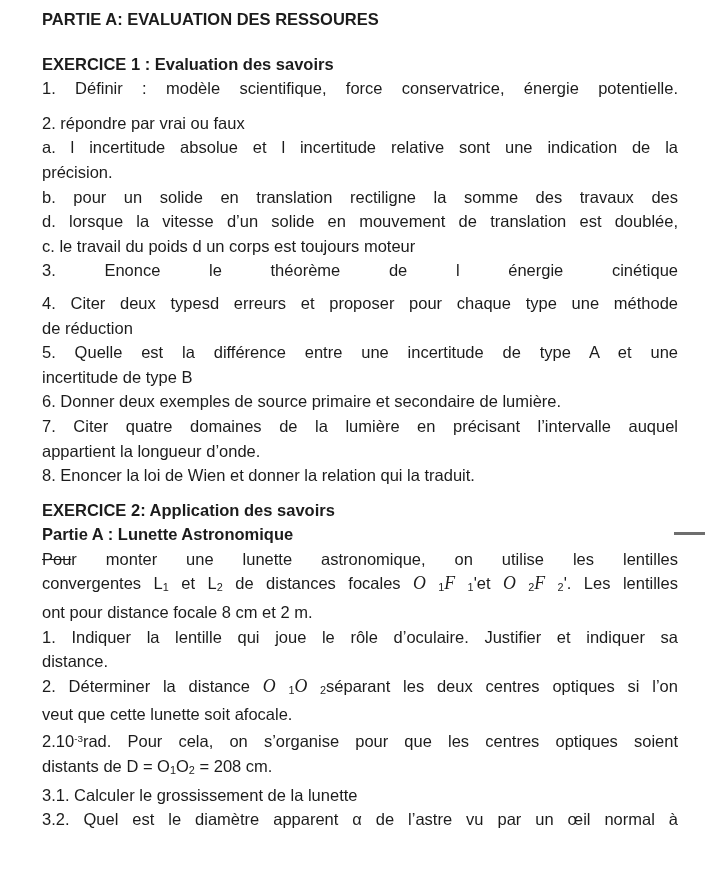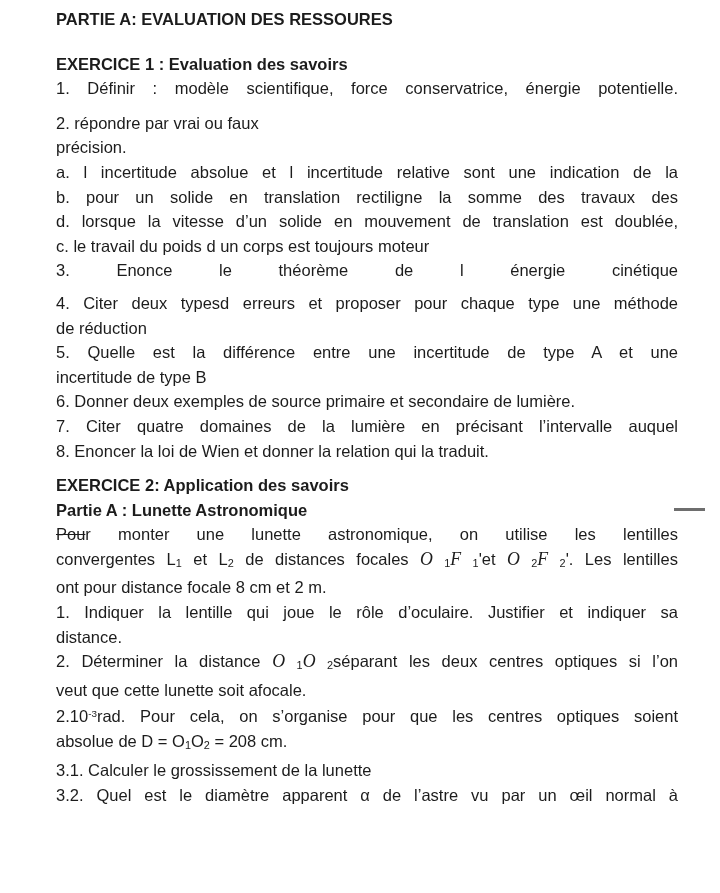--- a/index.html
+++ b/index.html
@@ -5,21 +5,21 @@
   html, body { margin: 0; padding: 0; background: #ffffff; }
   .page {
     width: 720px;
     height: 893px;
     box-sizing: border-box;
     background: #ffffff;
     color: #1c1c1c;
     font-family: "Liberation Sans", sans-serif;
     font-size: 16.5px;
     line-height: 24.6px;
-    padding: 7px 42px 0 56px;
+    padding: 7px 42px 0 42px;
     overflow: hidden;
   }
   .line { position: relative; text-align: justify; }
   .line.s { text-align-last: justify; }
   .spacer { width: 100%; }
   .b  { font-weight: 700; }
   .bu { font-weight: 700; }
   .sub { font-size: 0.66em; vertical-align: -0.18em; }
   .sup { font-size: 0.60em; vertical-align: 0.55em; }
   .mi  { font-family: "Liberation Serif", serif; font-style: italic; font-size: 1.08em; }
@@ -37,42 +37,43 @@
 <body>
 
 <div class="page">
   <div>
       <div class="line"><span class="b">PARTIE A: EVALUATION DES RESSOURES</span></div>
       <div class="spacer" style="height: 20px;"></div>
       <div class="line"><span class="bu">EXERCICE 1</span><span class="b"> : Evaluation des savoirs</span></div>
       <div class="line s"><span>1. Définir : modèle scientifique, force conservatrice, énergie potentielle.</span></div>
       <div class="spacer" style="height: 10px;"></div>
       <div class="line"><span>2. répondre par vrai ou faux</span></div>
+      <div class="line s"><span>a. l incertitude absolue et l incertitude relative sont une indication de la</span></div>
       <div class="line"><span>précision.</span></div>
-      <div class="line s"><span>a. l incertitude absolue et l incertitude relative sont une indication de la</span></div>
       <div class="line s"><span>b. pour un solide en translation rectiligne la somme des travaux des</span></div>
       <div class="line s"><span>d. lorsque la vitesse d’un solide en mouvement de translation est doublée,</span></div>
       <div class="line"><span>c. le travail du poids d un corps est toujours moteur</span></div>
       <div class="line s"><span>3. Enonce le théorème de l énergie cinétique</span></div>
       <div class="spacer" style="height: 8px;"></div>
       <div class="line s"><span>4. Citer deux typesd erreurs et proposer pour chaque type une méthode</span></div>
       <div class="line"><span>de réduction</span></div>
       <div class="line s"><span>5. Quelle est la différence entre une incertitude de type A et une</span></div>
       <div class="line"><span>incertitude de type B</span></div>
       <div class="line"><span>6.  Donner deux exemples de source primaire et secondaire de lumière.</span></div>
       <div class="line s"><span>7.  Citer quatre domaines de la lumière en précisant l’intervalle auquel</span></div>
+      <div class="line"><span>appartient la longueur d’onde.</span></div>
       <div class="line"><span>8.  Enoncer la loi de Wien et donner la relation qui la traduit.</span></div>
       <div class="spacer" style="height: 10px;"></div>
       <div class="line"><span class="bu">EXERCICE 2</span><span class="b">: Application des savoirs</span></div>
       <div class="line"><span class="b">Partie A : Lunette Astronomique</span><span class="dash" style="background: rgb(110, 110, 110);"></span></div>
       <div class="line s"><span class="strike">Pou</span><span>r monter une lunette astronomique, on utilise les lentilles</span></div>
       <div class="line s"><span>convergentes L</span><span class="sub">1</span><span> et L</span><span class="sub">2</span><span> de distances focales </span><span class="mi">O </span><span class="sub">1</span><span class="mi">F </span><span class="sub">1</span><span>'et </span><span class="mi">O </span><span class="sub">2</span><span class="mi">F </span><span class="sub">2</span><span>'. Les lentilles</span></div>
       <div class="line"><span>ont pour distance focale 8 cm et 2 m.</span></div>
       <div class="line s"><span>1. Indiquer la lentille qui joue le rôle d’oculaire. Justifier et indiquer sa</span></div>
       <div class="line"><span>distance.</span></div>
       <div class="line s"><span>2. Déterminer la distance </span><span class="mi">O </span><span class="sub">1</span><span class="mi">O </span><span class="sub">2</span><span>séparant les deux centres optiques si l’on</span></div>
       <div class="line"><span>veut que cette lunette soit afocale.</span></div>
       <div class="line s"><span>2.10</span><span class="sup">-3</span><span>rad. Pour cela, on s’organise pour que les centres optiques soient</span></div>
-      <div class="line"><span>absolue de D = O</span><span class="sub">1</span><span>O</span><span class="sub">2</span><span> = 208 cm.</span></div>
+      <div class="line"><span>distants de D = O</span><span class="sub">1</span><span>O</span><span class="sub">2</span><span> = 208 cm.</span></div>
       <div class="line"><span>3.1. Calculer le grossissement de la lunette</span></div>
       <div class="line s"><span>3.2. Quel est le diamètre apparent α de l’astre vu par un œil normal à</span></div>
     </div>
 </div>
 
 </body></html>

